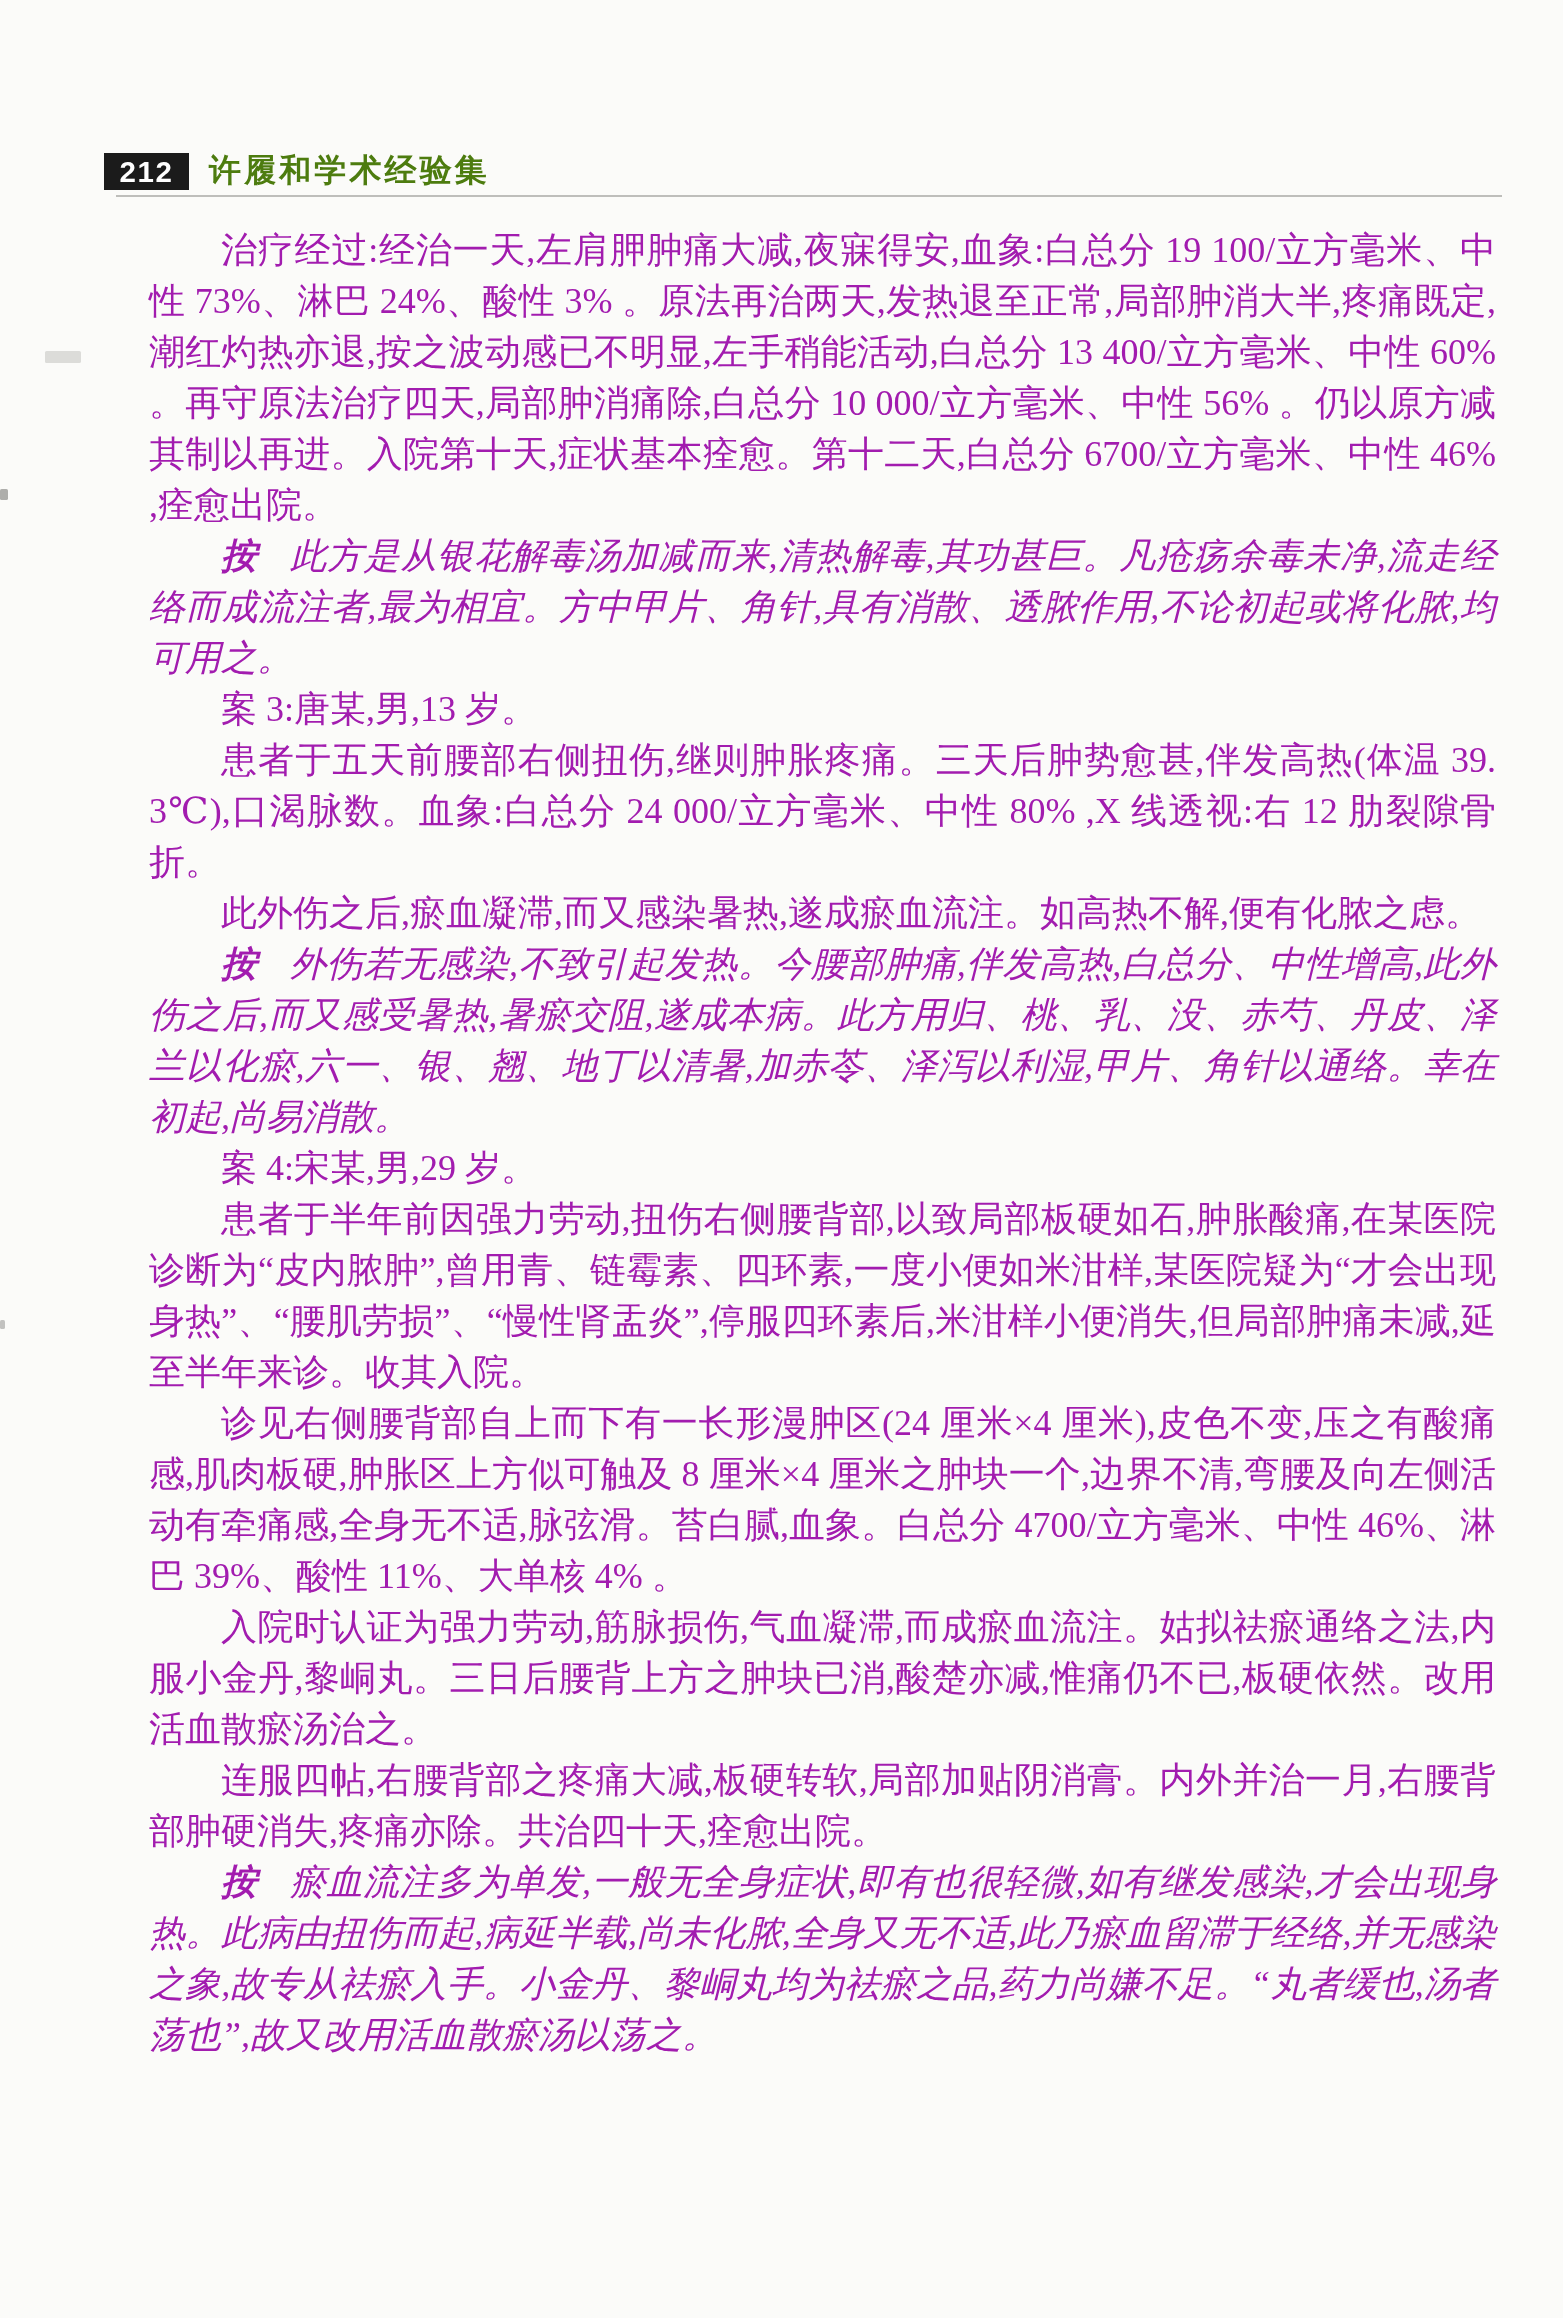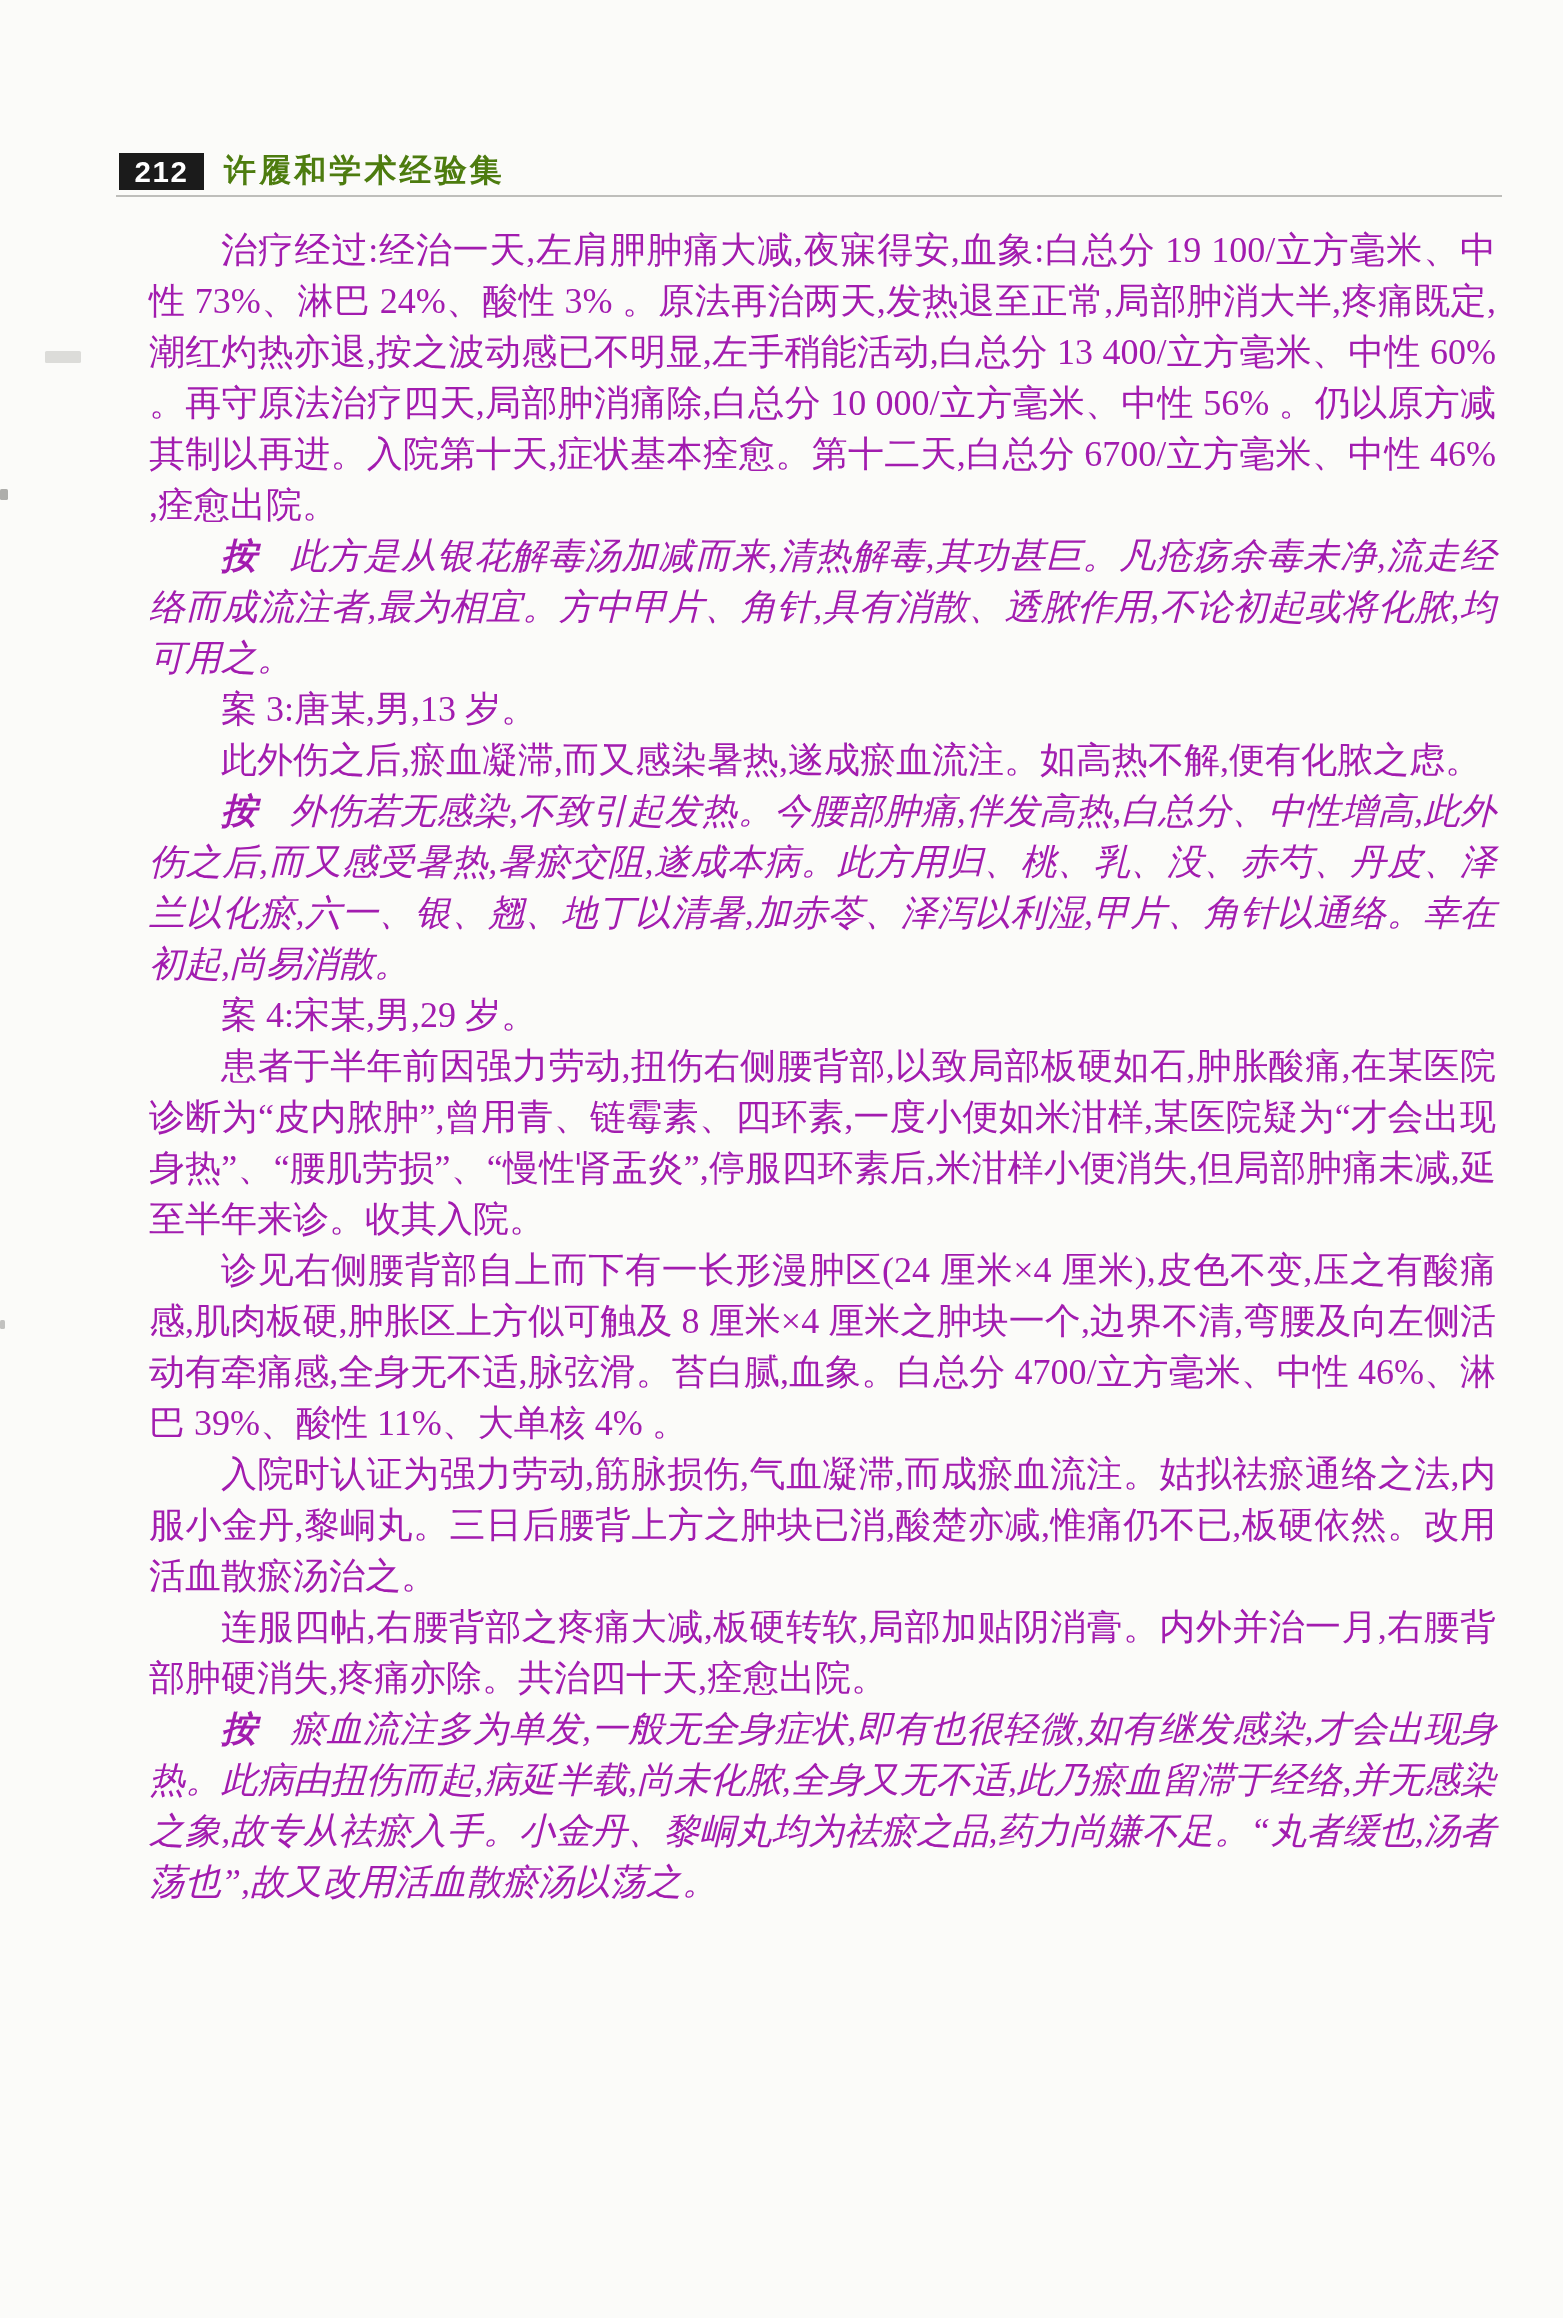--- a/index.html
+++ b/index.html
@@ -13,21 +13,21 @@
     height: 2319px;
     margin: 0 auto;
     background: #fbfbf9;
     overflow: hidden;
     color: #1c1c1c;
   }
   
   .header {
     position: absolute;
     top: 149px;
-    left: 119px;
+    left: 104px;
     display: flex;
     align-items: center;
     gap: 20px;
   }
   .page-num {
     background: #1b1b1b;
     color: #ffffff;
     font-family: "Liberation Sans", "DejaVu Sans", sans-serif;
     font-weight: bold;
     font-size: 29.5px;
@@ -96,20 +96,21 @@
     <div class="page-num">212</div>
     <div class="book-title">许履和学术经验集</div>
   </header>
 
   <div class="rule"></div>
 
   <main class="content" id="content">
       <p class="para">治疗经过:经治一天,左肩胛肿痛大减,夜寐得安,血象:白总分 19 100/立方毫米、中性 73%、淋巴 24%、酸性 3% 。原法再治两天,发热退至正常,局部肿消大半,疼痛既定,潮红灼热亦退,按之波动感已不明显,左手稍能活动,白总分 13 400/立方毫米、中性 60% 。再守原法治疗四天,局部肿消痛除,白总分 10 000/立方毫米、中性 56% 。仍以原方减其制以再进。入院第十天,症状基本痊愈。第十二天,白总分 6700/立方毫米、中性 46% ,痊愈出院。</p>
       <p class="para note"><span class="note-label">按</span><span>此方是从银花解毒汤加减而来,清热解毒,其功甚巨。凡疮疡余毒未净,流走经络而成流注者,最为相宜。方中甲片、角针,具有消散、透脓作用,不论初起或将化脓,均可用之。</span></p>
       <p class="para">案 3:唐某,男,13 岁。</p>
+      <p class="para">患者于五天前腰部右侧扭伤,继则肿胀疼痛。三天后肿势愈甚,伴发高热(体温 39.3℃),口渴脉数。血象:白总分 24 000/立方毫米、中性 80% ,X 线透视:右 12 肋裂隙骨折。</p>
       <p class="para">此外伤之后,瘀血凝滞,而又感染暑热,遂成瘀血流注。如高热不解,便有化脓之虑。</p>
       <p class="para note"><span class="note-label">按</span><span>外伤若无感染,不致引起发热。今腰部肿痛,伴发高热,白总分、中性增高,此外伤之后,而又感受暑热,暑瘀交阻,遂成本病。此方用归、桃、乳、没、赤芍、丹皮、泽兰以化瘀,六一、银、翘、地丁以清暑,加赤苓、泽泻以利湿,甲片、角针以通络。幸在初起,尚易消散。</span></p>
       <p class="para">案 4:宋某,男,29 岁。</p>
       <p class="para">患者于半年前因强力劳动,扭伤右侧腰背部,以致局部板硬如石,肿胀酸痛,在某医院诊断为“皮内脓肿”,曾用青、链霉素、四环素,一度小便如米泔样,某医院疑为“才会出现身热”、“腰肌劳损”、“慢性肾盂炎”,停服四环素后,米泔样小便消失,但局部肿痛未减,延至半年来诊。收其入院。</p>
       <p class="para">诊见右侧腰背部自上而下有一长形漫肿区(24 厘米×4 厘米),皮色不变,压之有酸痛感,肌肉板硬,肿胀区上方似可触及 8 厘米×4 厘米之肿块一个,边界不清,弯腰及向左侧活动有牵痛感,全身无不适,脉弦滑。苔白腻,血象。白总分 4700/立方毫米、中性 46%、淋巴 39%、酸性 11%、大单核 4% 。</p>
       <p class="para">入院时认证为强力劳动,筋脉损伤,气血凝滞,而成瘀血流注。姑拟祛瘀通络之法,内服小金丹,黎峒丸。三日后腰背上方之肿块已消,酸楚亦减,惟痛仍不已,板硬依然。改用活血散瘀汤治之。</p>
       <p class="para">连服四帖,右腰背部之疼痛大减,板硬转软,局部加贴阴消膏。内外并治一月,右腰背部肿硬消失,疼痛亦除。共治四十天,痊愈出院。</p>
       <p class="para note"><span class="note-label">按</span><span>瘀血流注多为单发,一般无全身症状,即有也很轻微,如有继发感染,才会出现身热。此病由扭伤而起,病延半载,尚未化脓,全身又无不适,此乃瘀血留滞于经络,并无感染之象,故专从祛瘀入手。小金丹、黎峒丸均为祛瘀之品,药力尚嫌不足。“丸者缓也,汤者荡也”,故又改用活血散瘀汤以荡之。</span></p>
     </main>
 

